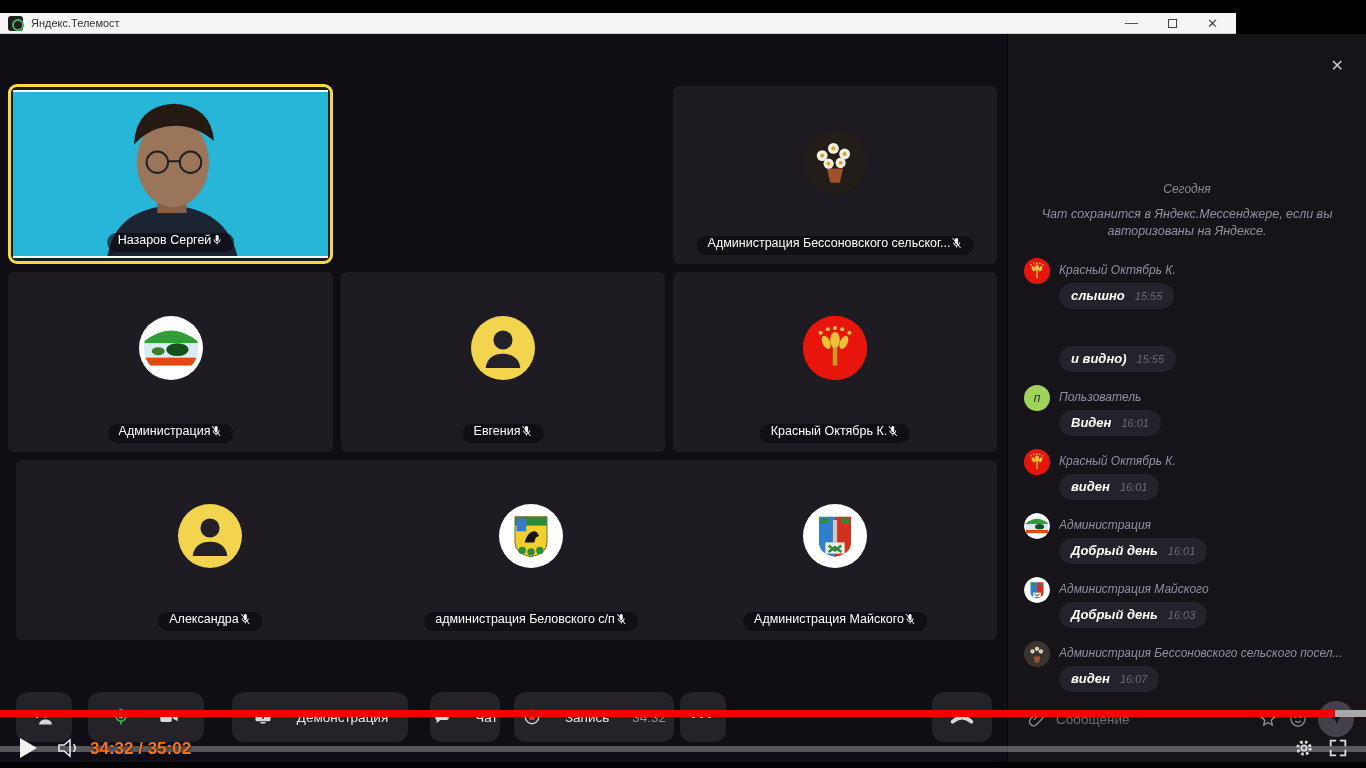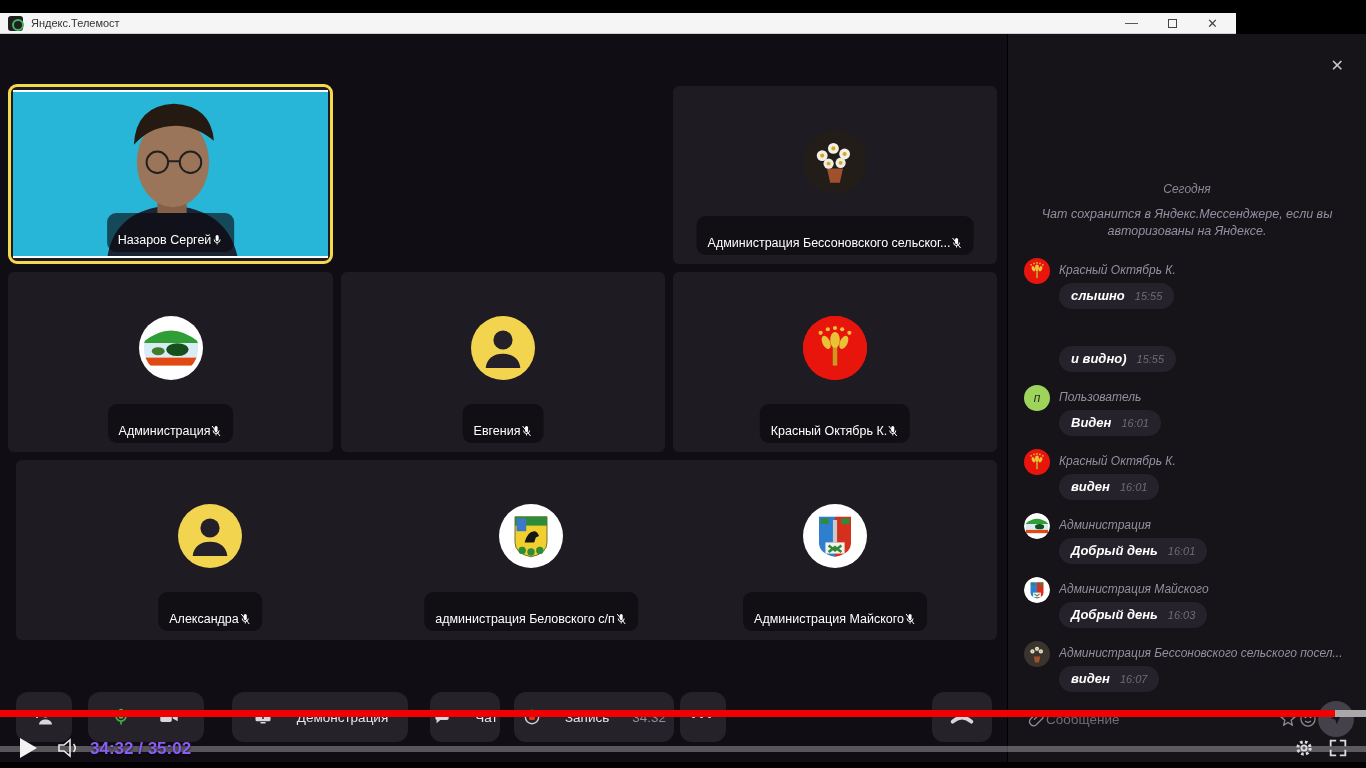--- a/index.html
+++ b/index.html
@@ -24,21 +24,21 @@
   .tile.active { border:3px solid #f6d84b; border-radius:9px; }
   .video-area { position:absolute; left:2px; right:2px; top:3px; bottom:3px; background:#27b5d8; border-top:2px solid #fff; border-bottom:2px solid #fff; overflow:hidden; }
   .video-area svg { position:absolute; left:50%; bottom:0; transform:translateX(-50%); height:100%; }
   .avatar { position:absolute; left:50%; top:44px; transform:translateX(-50%); width:64px; height:64px; border-radius:50%; overflow:hidden; }
   .avatar svg { width:100%; height:100%; display:block; }
   .av-green { background:#9ed45c; }
   .av-yellow { background:#f2d44e; }
   .av-red { background:#e8150d; }
   .av-dark { background:#241f1b; }
   .av-white { background:#fff; }
-  .pill { position:absolute; left:50%; bottom:9px; transform:translateX(-50%); max-width:94%; display:inline-flex; align-items:center; gap:0; background:rgba(9,7,12,0.62); color:#fff; font-size:12.5px; padding:20px 11px 5px; border-radius:9px; white-space:nowrap; }
+  .pill { position:absolute; left:50%; bottom:9px; transform:translateX(-50%); max-width:94%; display:inline-flex; align-items:center; gap:0; background:rgba(9,7,12,0.62); color:#fff; font-size:12.5px; padding:0 11px 5px; border-radius:9px; white-space:nowrap; }
   .pill svg { flex:0 0 auto; }
 
   
   .mbtn { position:absolute; top:692px; height:50px; background:#25222a; border-radius:12px; display:flex; align-items:center; justify-content:center; gap:23px; color:#e6e4ea; font-size:13.5px; }
   .mbtn .sub { color:#8f8c96; }
   .mbtn-more { font-size:18px; letter-spacing:2px; color:#d9d7de; font-weight:700; }
 
   
   .chat { position:absolute; left:1007px; top:0; width:359px; height:734px; background:#161319; border-left:1px solid #000; }
   .chat-close { position:absolute; top:24px; right:22px; font-size:16px; color:#c9c7ce; line-height:16px; }
@@ -48,33 +48,33 @@
   .messages { margin-top:18px; display:flex; flex-direction:column; gap:13px; }
   .msg { display:flex; gap:9px; }
   .msg-avatar { flex:0 0 26px; width:26px; height:26px; border-radius:50%; overflow:hidden; display:flex; align-items:center; justify-content:center; font-size:12px; color:#1d2b12; }
   .msg-avatar svg { width:100%; height:100%; display:block; }
   .msg-col { flex:1; min-width:0; }
   .author { font-size:12px; color:#938fa0; margin-top:5px; white-space:nowrap; overflow:hidden; }
   .bubble { display:inline-flex; align-items:baseline; gap:10px; background:#26222b; border-radius:13px; padding:5px 12px 6px; margin-top:6px; max-width:100%; }
   .bubble-wrap { display:flex; flex-direction:column; align-items:flex-start;gap:31px; }
   .btext { font-size:13px; font-weight:700; color:#fff; white-space:nowrap; }
   .btime { font-size:11px; color:#6f6c77; }
-  .chat-input { position:absolute; left:0; right:0; bottom:30px; height:38px; display:flex; align-items:center; padding:0 12px 0 20px; }
+  .chat-input { position:absolute; left:0; right:0; bottom:30px; height:38px; display:flex; align-items:center; padding:0 12px 0 20px; gap:10px; }
   .chat-input input { flex:1; background:transparent; border:none; outline:none; color:#d5d3da; font-size:13.5px; font-family:"Liberation Sans",sans-serif; }
   .chat-input input::placeholder { color:#6f6c77; }
   .send-btn { width:36px; height:36px; border-radius:50%; background:#44414b; display:flex; align-items:center; justify-content:center; }
 
   
   .progress { position:absolute; left:0; top:710px; width:1366px; height:7px; background:#a9a9a9; z-index:50; }
   .progress-fill { height:100%; background:#f00000; }
   .player-stripe { position:absolute; left:0; top:746px; width:1366px; height:6px; background:rgba(255,255,255,0.30); z-index:41; }
   .bottom-strip { position:absolute; left:0; top:762px; width:1366px; height:6px; background:#000; z-index:46; }
   .pctrl { position:absolute; z-index:45; }
   .play-tri { left:20px; top:738px; width:0; height:0; border-left:17px solid #f2f2f2; border-top:10px solid transparent; border-bottom:10px solid transparent; }
-  .ptime { left:90px; top:739px; color:#8b5cf6; font-size:17px; font-weight:700; text-shadow:0 1px 2px rgba(0,0,0,.8); }
+  .ptime { left:90px; top:739px; color:#f97316; font-size:17px; font-weight:700; text-shadow:0 1px 2px rgba(0,0,0,.8); }
 </style>
 </head>
 <body>
 
 <div class="titlebar">
   <div class="tb-icon"></div>
   <div class="tb-title">Яндекс.Телемост</div>
   <div class="tb-controls">
     <span class="tb-min">—</span>
     <span class="tb-max"></span>

